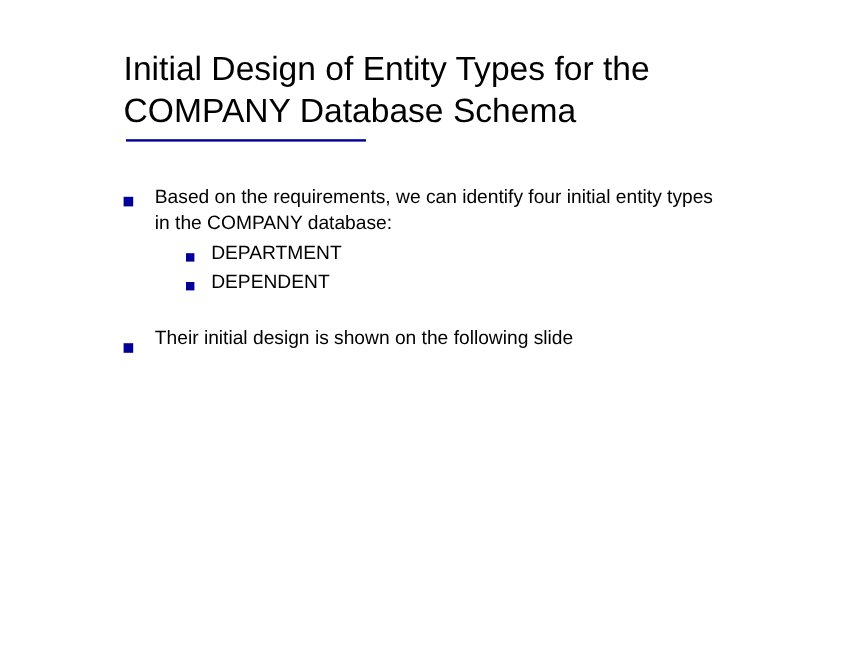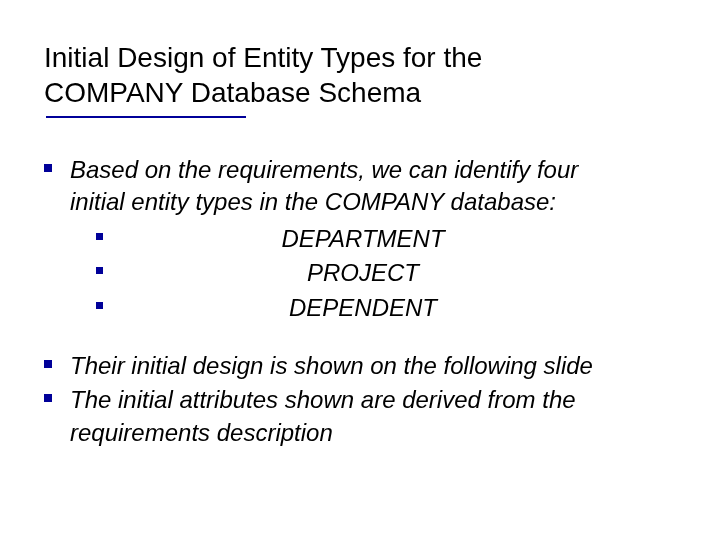--- a/index.html
+++ b/index.html
@@ -9,40 +9,39 @@
     height: 540px;
     background: #fff;
     font-family: Verdana, Geneva, sans-serif;
     color: #000;
     overflow: hidden;
   }
   .slide {
     box-sizing: border-box;
     width: 664px;
     height: 540px;
-    padding: 40px 55px 40px 44px;
+    padding: 40px 55px 40px 103px;
   }
   .title {
     font-family: "Trebuchet MS", "Lucida Sans", sans-serif;
     font-size: 28px;
     font-weight: 400;
     line-height: 1.25;
     margin: 0 0 6px 0;
     color: #000;
   }
   .title-underline {
     height: 2px;
     width: 200px;
     background: #000099;
     margin: 2px 0 36px 2px;
   }
   .bullets {
-    font-size: 24px;
+    font-size: 16px;
     line-height: 1.35;
-    font-style: italic;
   }
   .l1 {
     display: flex;
     margin: 0 0 24px 0;
   }
   .l1 .sq {
     flex: 0 0 auto;
     width: 8px;
     height: 8px;
     background: #000099;
@@ -50,38 +49,38 @@
   }
   .l1 .txt {
     flex: 1 1 auto;
   }
   .l2-group {
     margin-top: 4px;
   }
   .l2 {
     display: flex;
     margin: 2px 0 2px 26px;
-    text-align: center;
   }
   .l2 .sq {
     flex: 0 0 auto;
     width: 7px;
     height: 7px;
     background: #000099;
     margin: 10px 14px 0 0;
   }
   .l2 .txt {
     flex: 1 1 auto;
   }
   .block2 {
     margin-top: 12px;
   }
   .l1b {
     display: flex;
     margin: 0 0 2px 0;
+    align-items: flex-end;
   }
   .l1b .sq {
     flex: 0 0 auto;
     width: 8px;
     height: 8px;
     background: #000099;
     margin: 10px 18px 0 0;
   }
   .l1b .txt {
     flex: 1 1 auto;
@@ -101,35 +100,27 @@
       <span class="sq"></span>
       <div class="txt">
         <span>Based on the requirements, we can identify four initial entity types in the COMPANY database:</span>
         <div class="l2-group">
           <div class="l2">
             <span class="sq"></span>
             <span class="txt">DEPARTMENT</span>
           </div>
           <div class="l2">
             <span class="sq"></span>
-            <span class="txt">PROJECT</span>
-          </div>
-          <div class="l2">
-            <span class="sq"></span>
             <span class="txt">DEPENDENT</span>
           </div>
         </div>
       </div>
     </div>
 
     <div class="block2">
       <div class="l1b">
         <span class="sq"></span>
         <span class="txt">Their initial design is shown on the following slide</span>
       </div>
-      <div class="l1b">
-        <span class="sq"></span>
-        <span class="txt">The initial attributes shown are derived from the requirements description</span>
-      </div>
     </div>
 
   </div>
 </div>
 
 </body></html>

